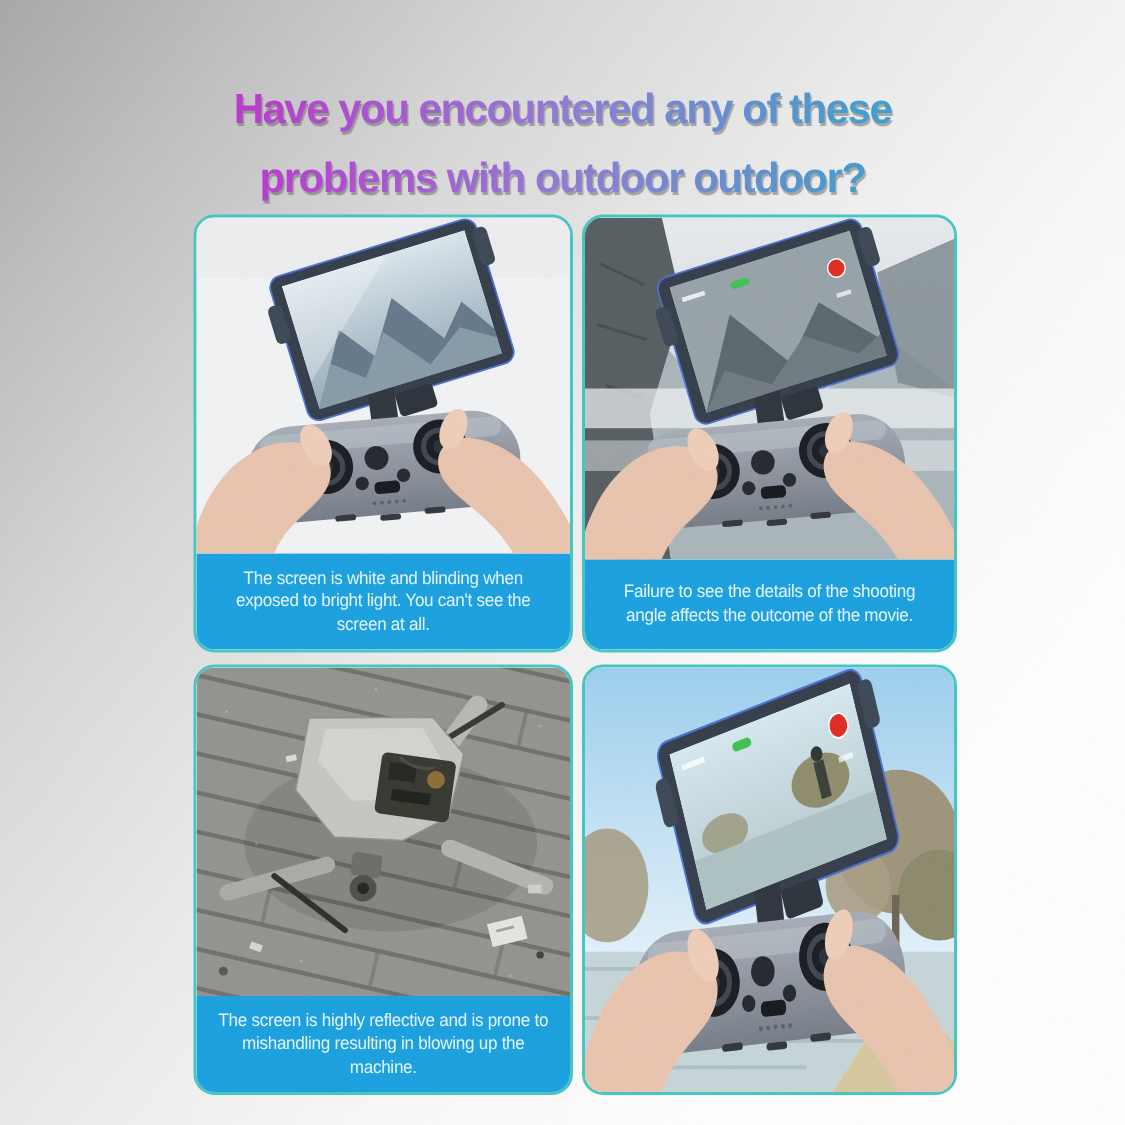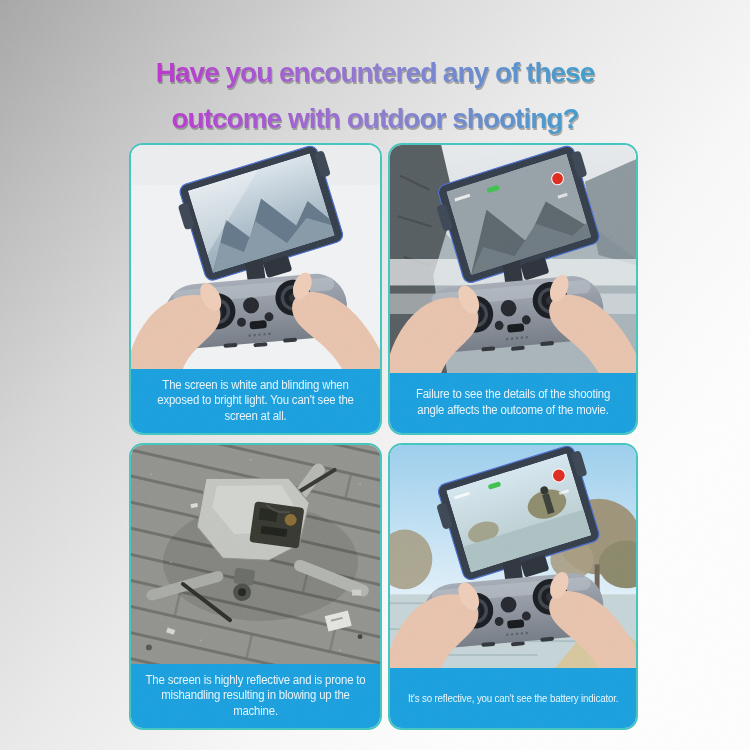--- a/index.html
+++ b/index.html
@@ -115,21 +115,21 @@
 <svg class="grain">
   <filter id="noiseF">
       <feTurbulence type="fractalNoise" baseFrequency="0.9" numOctaves="2"></feTurbulence>
       <feColorMatrix type="saturate" values="0"></feColorMatrix>
     </filter>
   <rect width="100%" height="100%" filter="url(#noiseF)"></rect>
 </svg>
 
 <div class="title">
   <span class="title-line" style="background-image: linear-gradient(90deg, rgb(212, 16, 207) 6%, rgb(143, 122, 211) 50%, rgb(23, 176, 201) 92%);">Have you encountered any of these</span>
-  <span class="title-line" style="background-image: linear-gradient(90deg, rgb(212, 16, 207) 6%, rgb(143, 122, 211) 50%, rgb(23, 176, 201) 92%);">outcome with outdoor shooting?</span>
+  <span class="title-line" style="background-image: linear-gradient(90deg, rgb(212, 16, 207) 6%, rgb(143, 122, 211) 50%, rgb(23, 176, 201) 92%);">problems with outdoor outdoor?</span>
 </div>
 
 <div class="cards">
 
   <div class="card row-top">
     <div class="photo">
       <svg viewBox="0 0 250 224" preserveAspectRatio="none">
         <rect width="250" height="224" fill="#f2f3f5"></rect>
         <rect width="250" height="40" fill="#eceef0"></rect>
         <use href="#rc-unit"></use>
@@ -261,18 +261,15 @@
             <rect x="148" y="62" width="7" height="20" fill="#3a3e38"></rect>
             <circle cx="151.5" cy="58" r="4" fill="#2f332e"></circle>
             <rect x="62" y="37" width="16" height="3" fill="#ffffff" opacity="0.8"></rect>
             <rect x="98" y="36" width="13" height="5" rx="2.5" style="fill:var(--battery-pill,#3ec24e)"></rect>
             <circle cx="170" cy="48" r="6.5" style="fill:var(--record-dot,#e02a1e)" stroke="#ffffff" stroke-width="1"></circle>
             <rect x="165" y="64" width="10" height="3" fill="#ffffff" opacity="0.7"></rect>
           </g>
         </g>
       </svg>
     </div>
-    <div class="caption one-line">
-      <span class="cap-inner">It's so reflective, you can't see the battery indicator.</span>
-    </div>
   </div>
 
 </div>
 
 </body></html>

